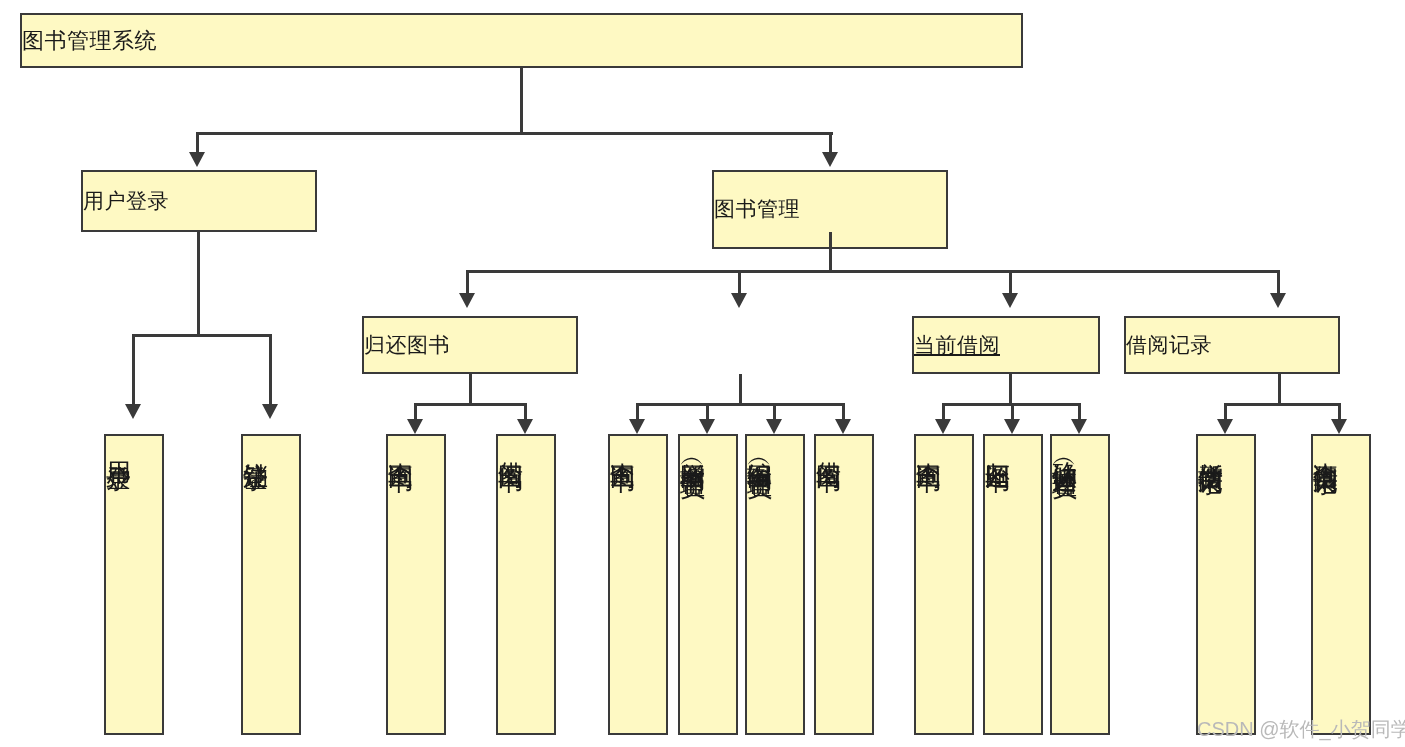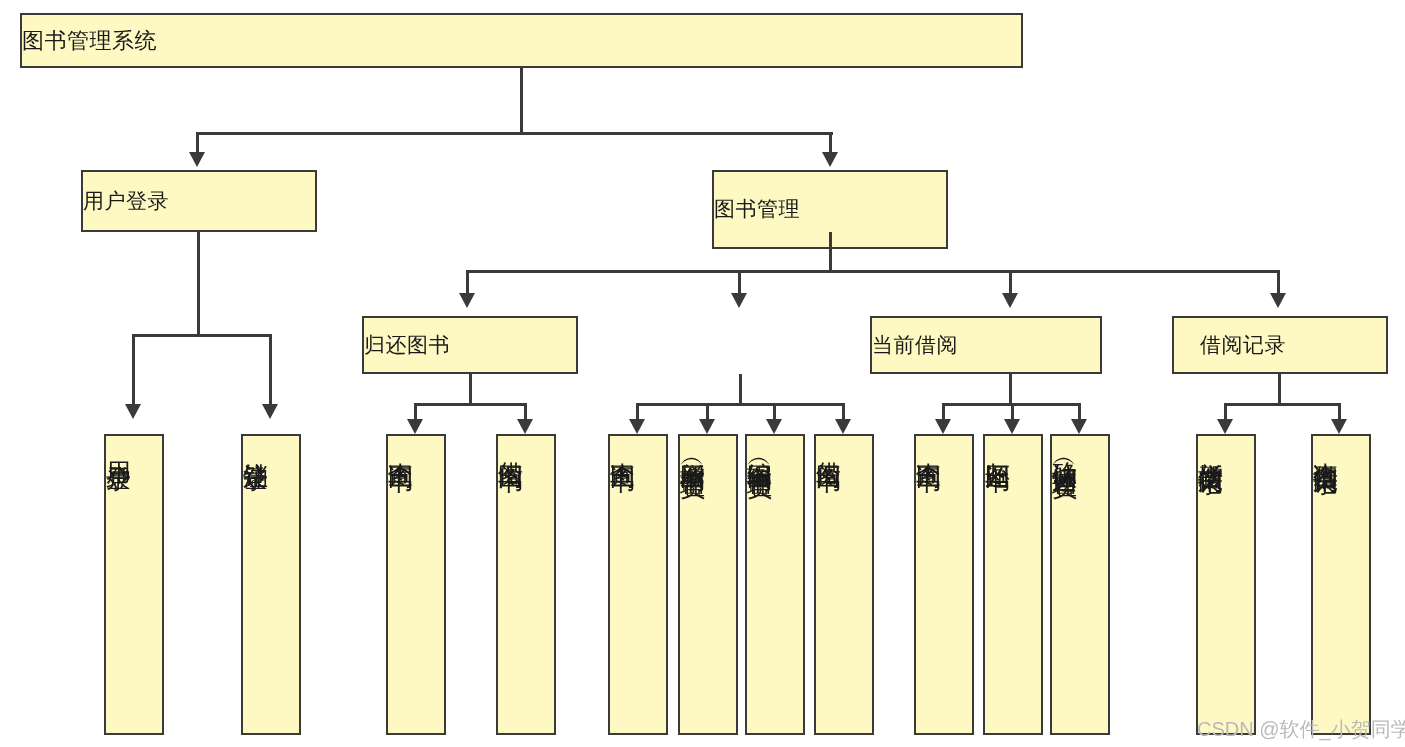--- a/index.html
+++ b/index.html
@@ -118,24 +118,24 @@
   <div class="vline" style="left:738px; top:270px; width:3px; height:25px;"></div>
   <div class="arrow" style="left:731px; top:293px;"></div>
   <div class="vline" style="left:1009px; top:270px; width:3px; height:25px;"></div>
   <div class="arrow" style="left:1002px; top:293px;"></div>
   <div class="vline" style="left:1277px; top:270px; width:3px; height:25px;"></div>
   <div class="arrow" style="left:1270px; top:293px;"></div>
 
   <div class="node h" style="left:362px; top:316px; width:216px; height:58px;">
     <span class="node-label">归还图书</span>
   </div>
-  <div class="node h" style="left:870px; top:316px; width:232px; height:58px;">
+  <div class="node h" style="left:912px; top:316px; width:188px; height:58px;text-decoration:underline;">
     <span class="node-label">当前借阅</span>
   </div>
-  <div class="node h" style="left:1172px; top:316px; width:216px; height:58px;padding-left:26px;">
+  <div class="node h" style="left:1124px; top:316px; width:216px; height:58px;">
     <span class="node-label">借阅记录</span>
   </div>
 
   <div class="vline" style="left:469px; top:374px; width:3px; height:32px;"></div>
   <div class="hline" style="left:414px; top:403px; width:113px; height:3px;"></div>
   <div class="vline" style="left:414px; top:403px; width:3px; height:18px;"></div>
   <div class="arrow" style="left:407px; top:419px;"></div>
   <div class="vline" style="left:524px; top:403px; width:3px; height:18px;"></div>
   <div class="arrow" style="left:517px; top:419px;"></div>
 

